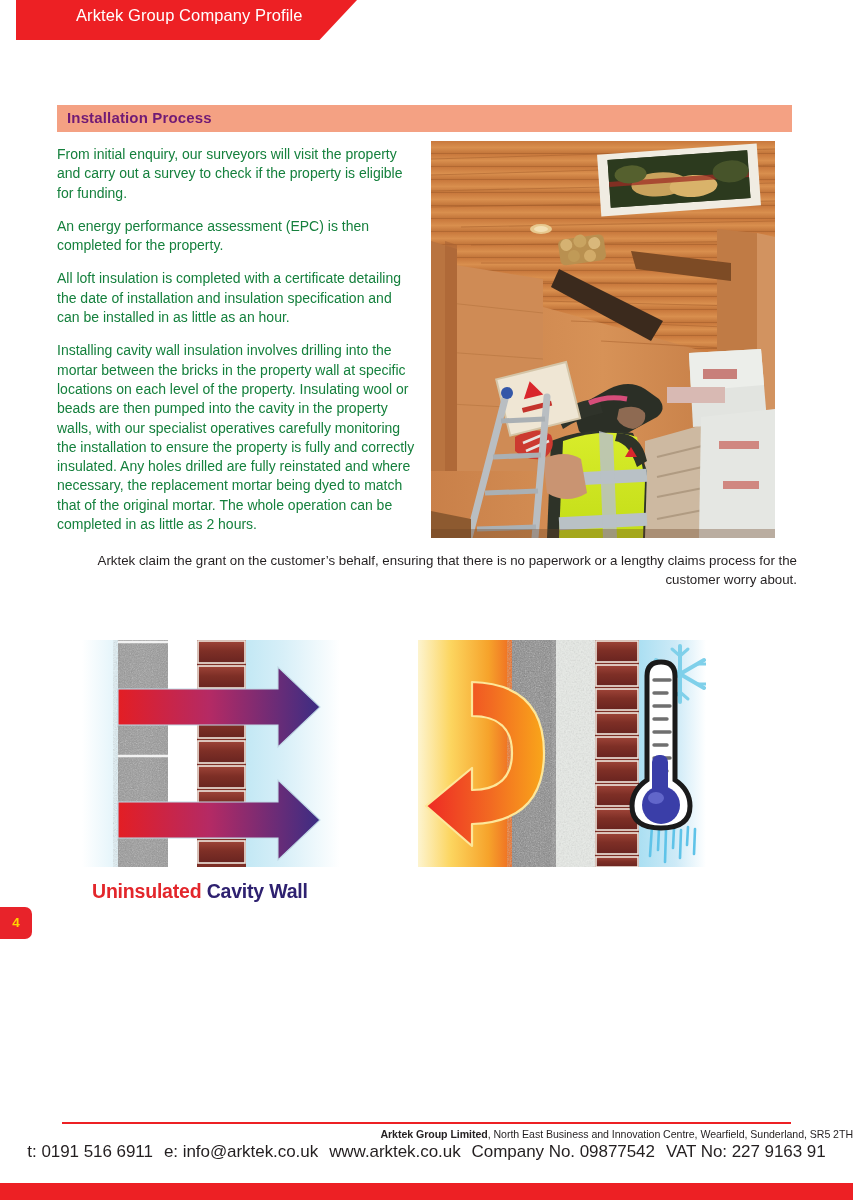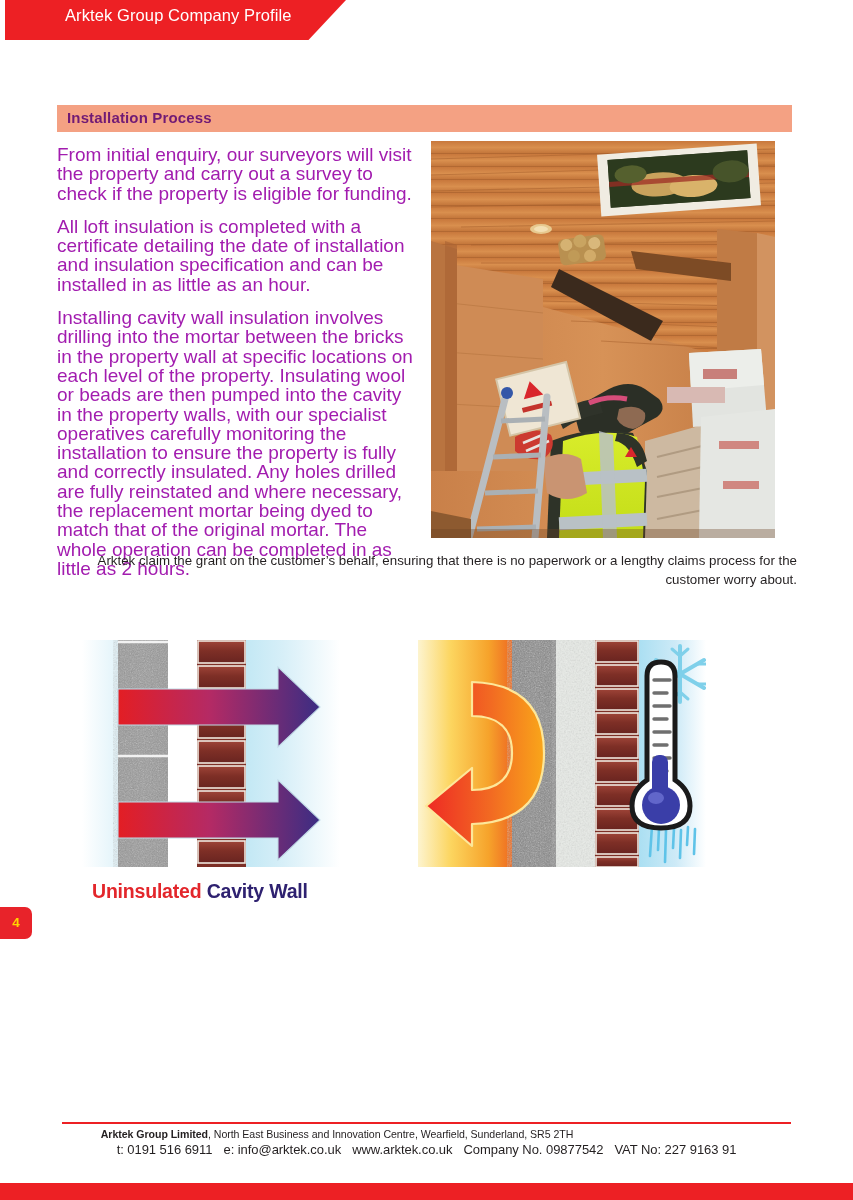--- a/index.html
+++ b/index.html
@@ -12,21 +12,21 @@
     height: 1200px;
     position: relative;
     overflow: hidden;
     font-family: "Liberation Sans", sans-serif;
     color: #231f20;
   }
 
   
   .header-band {
     position: absolute;
-    left: 5px; top: 0;
+    left: 16px; top: 0;
     width: 705px;
     height: 40px;
   }
   .header-band-shape {
     position: absolute;
     left: 0; top: 0;
     width: 341px;
     height: 40px;
     background: #ed2024;
     clip-path: polygon(0 0, 100% 0, 89% 100%, 0 100%);
@@ -58,23 +58,23 @@
     letter-spacing: 0.15px;
   }
 
   
   .text-col {
     position: absolute;
     left: 57px; top: 145px;
     width: 358px;
   }
   .para {
-    font-size: 19px;
+    font-size: 14px;
     line-height: 19.3px;
-    color: #a21caf;
+    color: #15803d;
     margin: 0 0 14px 0;
     text-align: left;
   }
   .para:last-child { margin-bottom: 16px; }
 
   
   .photo {
     position: absolute;
     left: 431px; top: 141px;
     width: 344px;
@@ -146,33 +146,33 @@
   .footer-rule {
     position: absolute;
     left: 62px; top: 1122px;
     width: 729px;
     height: 1.6px;
     background: #ed2024;
   }
   .footer-line1 {
     position: absolute;
     left: 0; top: 1128px;
-    width: 674px;
-    text-align: center;
+    width: 853px;
+    text-align: right;
     font-size: 10.6px;
     color: #231f20;
     letter-spacing: -0.05px;
   }
   .footer-line1 b { font-weight: bold; }
   .footer-line2 {
     position: absolute;
     left: 0; top: 1142px;
     width: 853px;
     text-align: center;
-    font-size: 13px;
+    font-size: 17px;
     color: #231f20;
     letter-spacing: -0.05px;
   }
   .footer-sep { display: inline-block; width: 11px; }
 
   .footer-band {
     position: absolute;
     left: 0; top: 1183px;
     width: 853px;
     height: 17px;
@@ -185,20 +185,21 @@
 <div class="header-band">
   <div class="header-band-shape"></div>
   <div class="header-title">Arktek Group Company Profile</div>
 </div>
 
 <div class="section-bar"></div>
 <div class="section-bar-label">Installation Process</div>
 
 <div class="text-col">
   <p class="para">From initial enquiry, our surveyors will visit the property and carry out a survey to check if the property is eligible for funding.</p>
+  <p class="para">An energy performance assessment (EPC) is then completed for the property.</p>
   <p class="para">All loft insulation is completed with a certificate detailing the date of installation and insulation specification and can be installed in as little as an hour.</p>
   <p class="para">Installing cavity wall insulation involves drilling into the mortar between the bricks in the property wall at specific locations on each level of the property. Insulating wool or beads are then pumped into the cavity in the property walls, with our specialist operatives carefully monitoring the installation to ensure the property is fully and correctly insulated. Any holes drilled are fully reinstated and where necessary, the replacement mortar being dyed to match that of the original mortar. The whole operation can be completed in as little as 2 hours.</p>
 </div>
 
 <div class="photo">
   <svg width="344" height="397" viewBox="0 0 344 397" xmlns="http://www.w3.org/2000/svg">
     <defs>
       <linearGradient id="ceilWood" x1="0" y1="0" x2="0" y2="1">
         <stop offset="0" stop-color="#c8783c"></stop>
         <stop offset="0.5" stop-color="#d98f4e"></stop>

